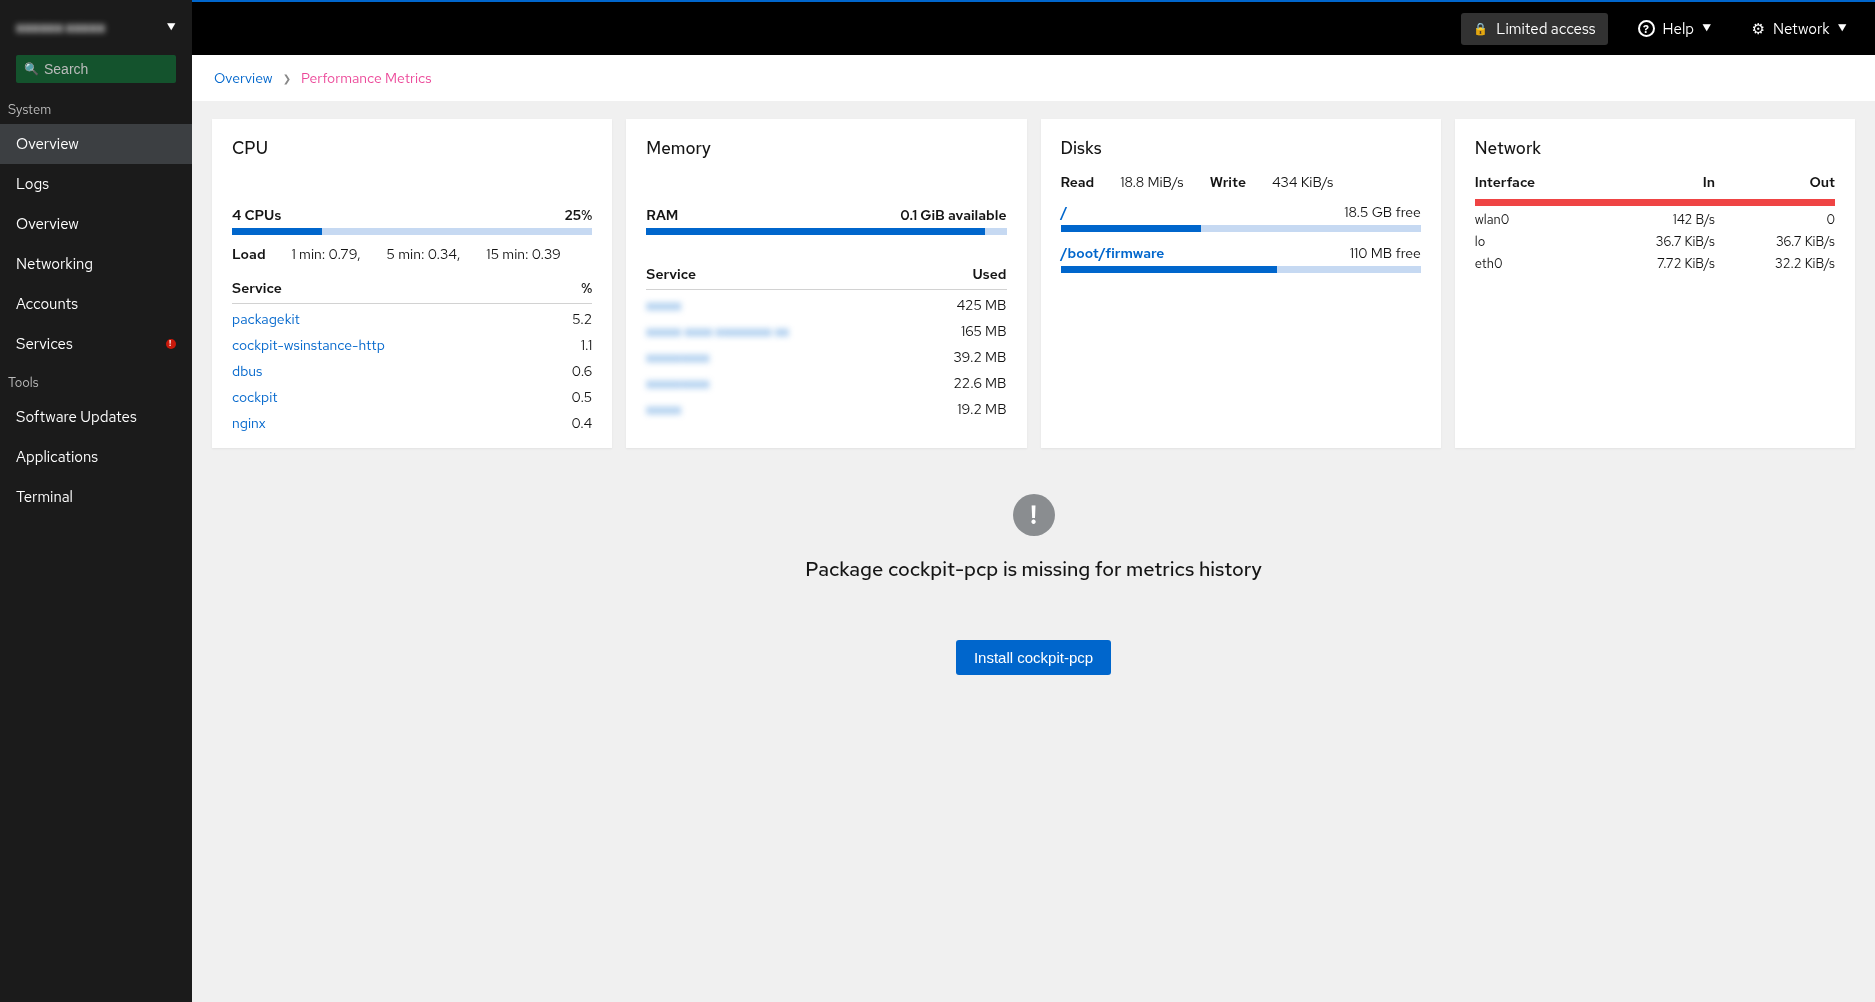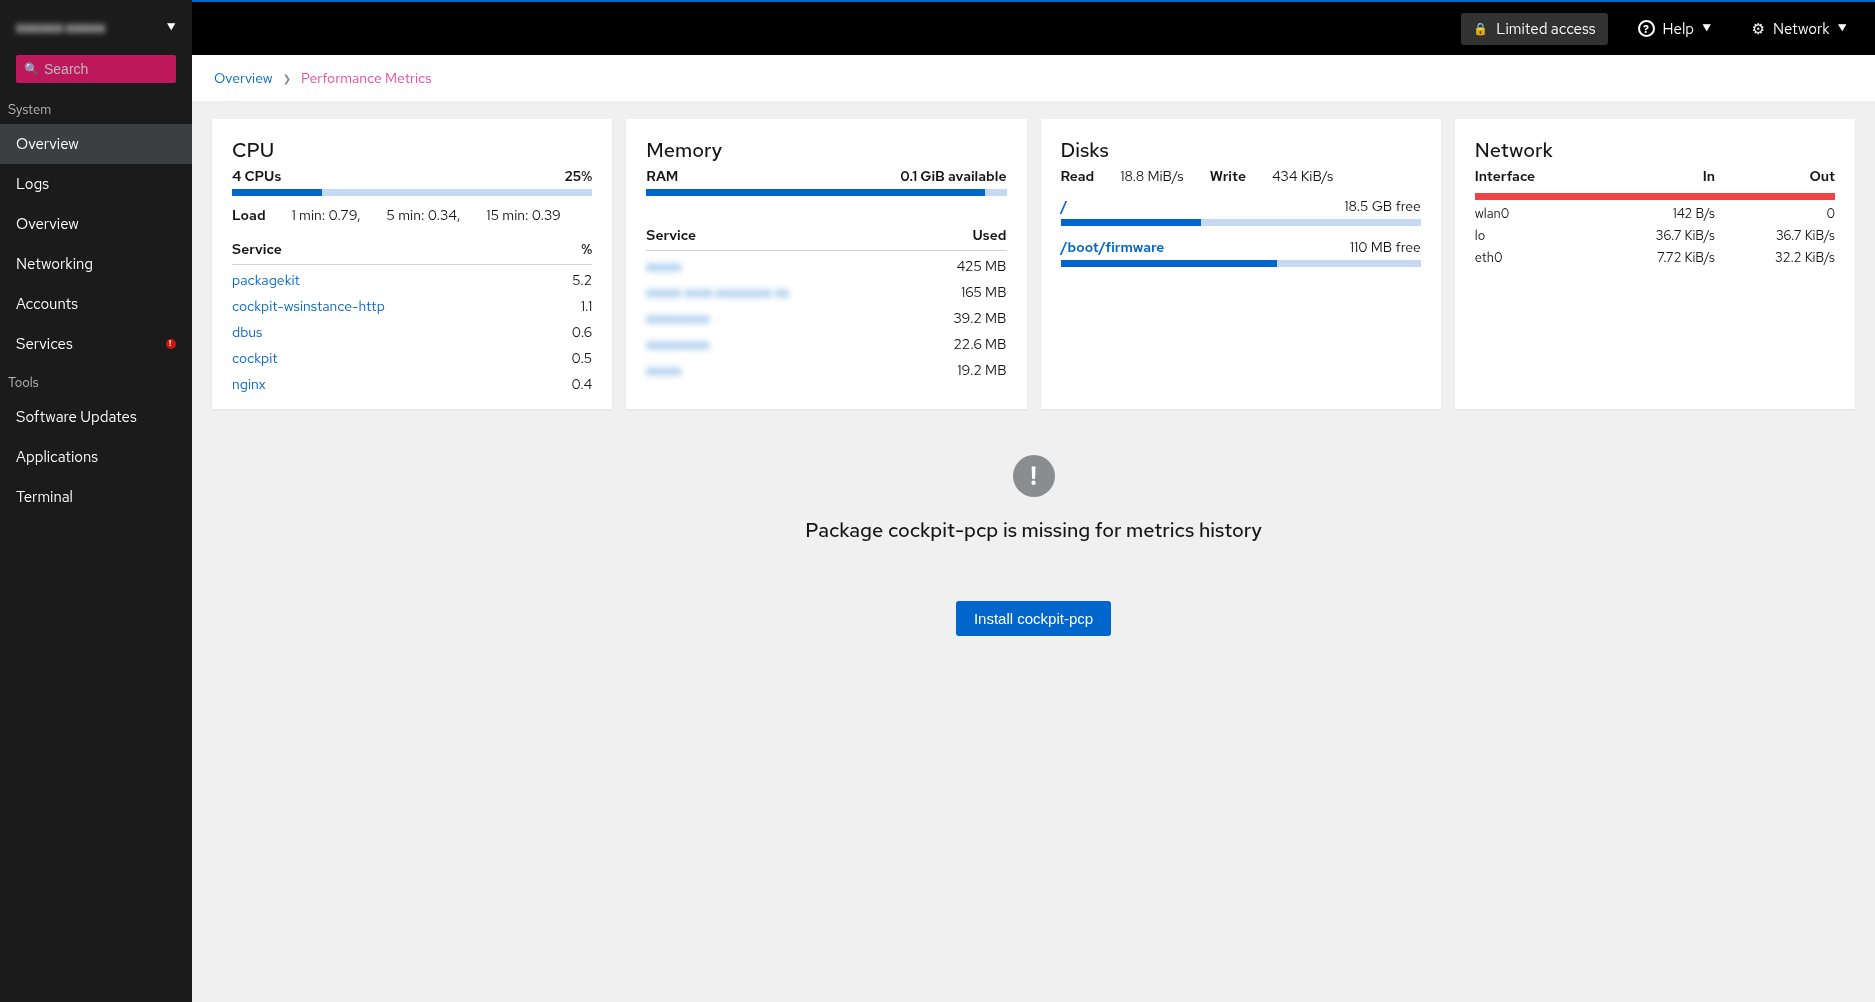--- a/index.html
+++ b/index.html
@@ -5,21 +5,21 @@
   * { box-sizing: border-box; margin: 0; padding: 0; }
   html, body { height: 100%; font-family: "Red Hat Text", "Overpass", Arial, sans-serif; }
   body { display: flex; background: #f0f0f0; color: #151515; font-size: 14px; min-width: 1500px;}
   
   
   .sidebar { width: 192px; background: #1b1b1b; color: #fff; display: flex; flex-direction: column; flex-shrink:0; }
   .sidebar-header { padding: 12px 16px; display: flex; align-items: center; justify-content: space-between; height: 55px; }
   .sidebar-host { font-weight: bold; font-size: 13px; filter: blur(3px); user-select:none; }
   .caret-down { font-size: 12px; color:#fff; }
   .search-wrap { padding: 0 16px 8px; }
-  .search-box { background: #be185d; border: none; color: #fff; width: 100%; padding: 6px 8px 6px 28px; border-radius: 2px; font-size: 14px; }
+  .search-box { background: #14532d; border: none; color: #fff; width: 100%; padding: 6px 8px 6px 28px; border-radius: 2px; font-size: 14px; }
   .search-box::placeholder { color: #bbb; }
   .search-container { position: relative; }
   .search-icon { position: absolute; left: 8px; top: 50%; transform: translateY(-50%); color: #bbb; font-size: 12px;}
   .group-title { font-size: 13px; color: #bbb; padding: 10px 8px 6px; }
   .nav-item { display: flex; align-items: center; justify-content: space-between; padding: 10px 16px; color: #fff; cursor: pointer; font-size: 15px; }
   .nav-item.active { background: #3c3f42; }
   .badge-alert { background: #c9190b; width: 10px; height: 10px; border-radius: 50%; display:inline-block; position:relative;}
   .badge-alert::after{content:"!"; color:#fff; font-size:8px; position:absolute; top:-1px; left:3px; font-weight:bold;}
   
   
@@ -32,22 +32,22 @@
   .gear-ic { font-size: 15px; }
   
   .breadcrumbs { background: #fff; padding: 14px 22px; display:flex; align-items:center; gap:10px; font-size:14px;}
   .breadcrumbs a { color:#06c; text-decoration:none; }
   .bc-sep{ color:#888; font-size:10px;}
   .bc-current{ color:#ec4899; }
   
   .content { padding: 18px 20px; overflow: auto; flex:1; }
   .cards { display: flex; gap: 14px; }
   .card { background: #fff; flex:1; min-width:0; padding: 18px 20px 14px; display:flex; flex-direction:column; box-shadow: 0 1px 2px rgba(0,0,0,0.06);}
-  .card h2 { font-size: 20px; font-weight: 500; margin-bottom: 4px; }
-  .headrow { display:flex; justify-content:space-between; font-size:14px; font-weight:600; }
+  .card h2 { font-size: 17px; font-weight: 500; margin-bottom: 14px; }
+  .headrow { display:flex; justify-content:space-between; font-size:14px; font-weight:600;margin-top:33px; }
   .progress { height: 7px; background: #c6d9f2; border-radius: 0; margin-top:4px; overflow:hidden; }
   .progress-fill { height:100%; background:#06c; }
   .subrow { display:flex; gap:26px; font-size:14px; margin-top:10px;}
   .subrow strong{font-weight:600;}
   .tblhead { display:flex; justify-content:space-between; font-weight:600; border-bottom:1px solid #d2d2d2; padding:8px 0 6px; margin-top:8px; font-size:14px;}
   .tblrow { display:flex; justify-content:space-between; padding:6px 0 2px; font-size:14px;}
   .tblrow a { color:#06c; text-decoration:none;}
   .blurred{ filter: blur(3px); color:#06c; user-select:none;}
   
   .disk-head{ display:flex; gap:26px; font-size:14px; margin-bottom:12px;}

